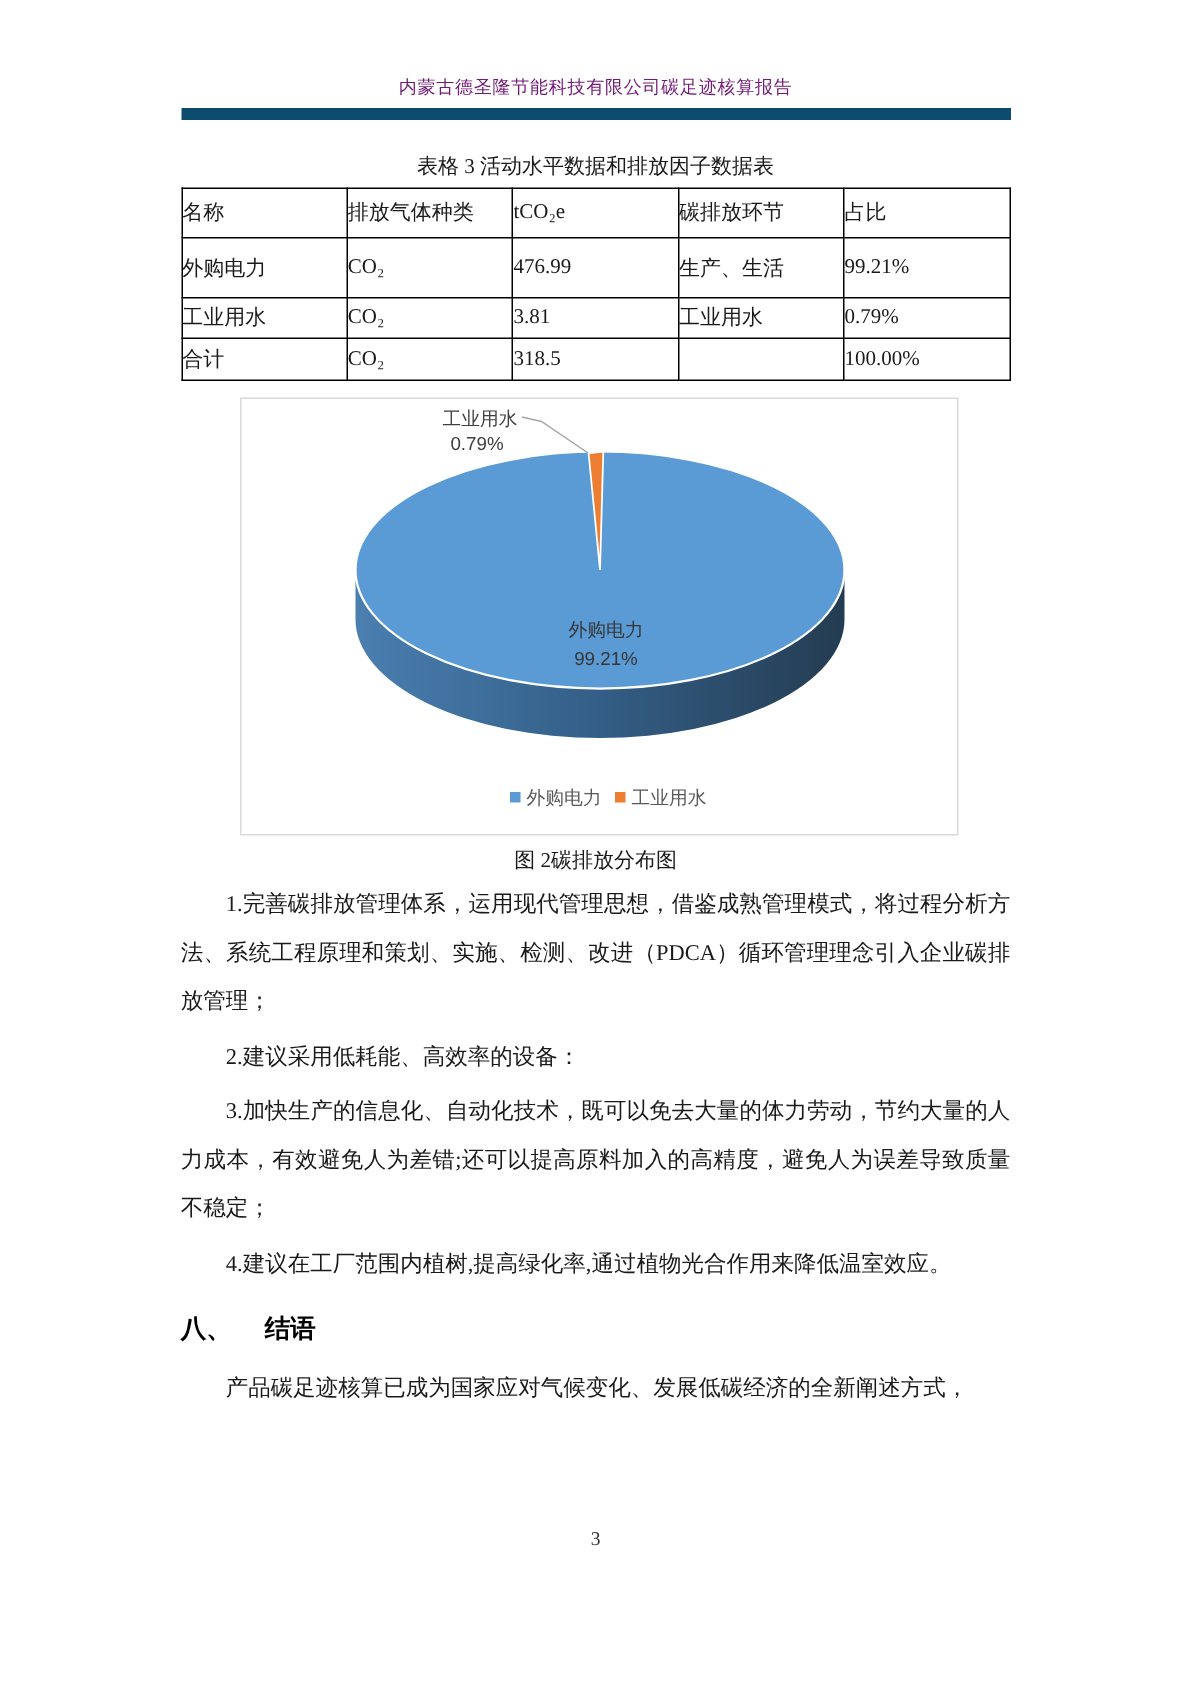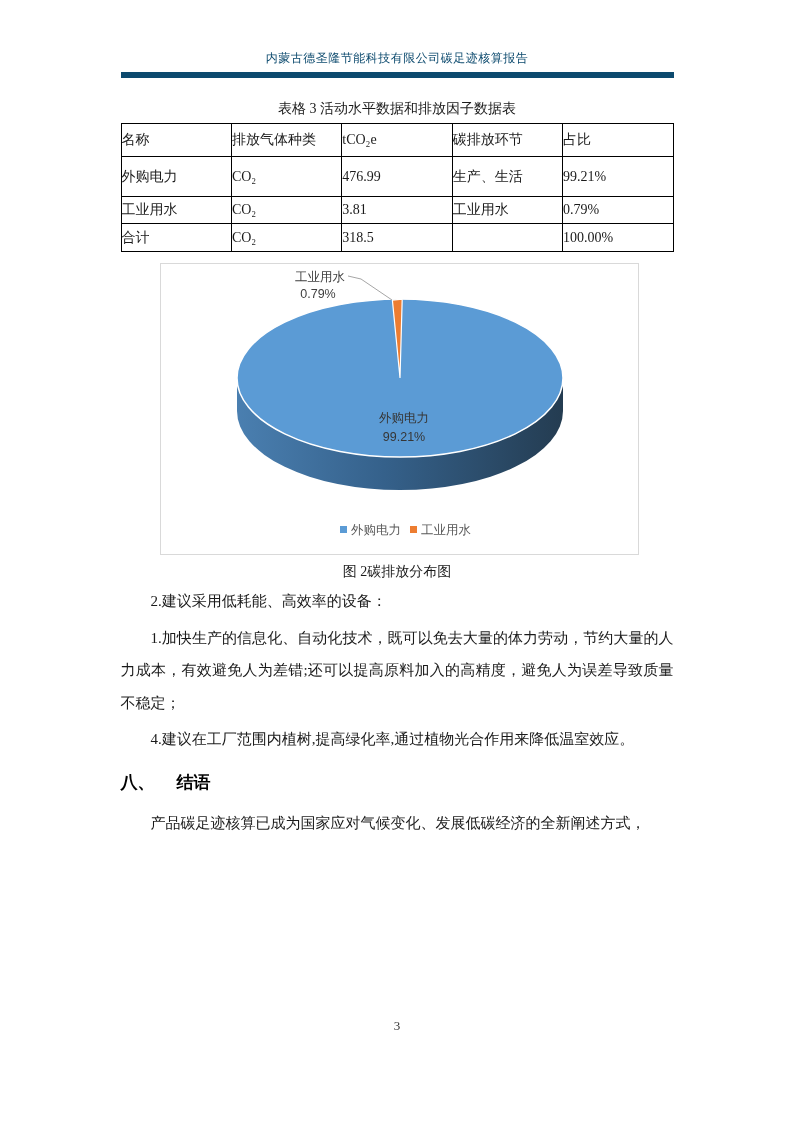--- a/index.html
+++ b/index.html
@@ -12,24 +12,24 @@
     color:#1a1a1a;
     overflow:hidden;
   }
   .content { width:553px; margin:0 auto; }
 
   
   .doc-header { padding-top:50px; }
   .doc-header .title{
     text-align:center;
     font-size:12px;
-    color:#0c4a6e;
+    color:#701a75;
     letter-spacing:0.5px;
     padding-bottom:5px;
-    border-bottom:6px solid #0c4a6e;
+    border-bottom:8px solid #0c4a6e;
   }
 
   
   .table-caption{ margin-top:22px; text-align:center; font-size:14px; }
   table.data{ border-collapse:collapse; width:100%; margin-top:5px; table-layout:fixed; }
   .data th,.data td{
     border:1.5px solid #000;
     text-align:left; vertical-align:middle;
     font-size:14px; font-weight:normal; padding:0;
   }
@@ -149,22 +149,23 @@
         <text class="cb-legend" x="190" y="270">外购电力</text>
         <rect x="249" y="262" width="7" height="7" fill="#ED7D31"></rect>
         <text class="cb-legend" x="260" y="270">工业用水</text>
       </svg>
     </div>
 
     <div class="figure-caption">图 2碳排放分布图</div>
 
 
 
+    <p class="body-item">1.完善碳排放管理体系，运用现代管理思想，借鉴成熟管理模式，将过程分析方法、系统工程原理和策划、实施、检测、改进（PDCA）循环管理理念引入企业碳排放管理；</p>
     <p class="body-item">2.建议采用低耗能、高效率的设备：</p>
-    <p class="body-item">1.加快生产的信息化、自动化技术，既可以免去大量的体力劳动，节约大量的人力成本，有效避免人为差错;还可以提高原料加入的高精度，避免人为误差导致质量不稳定；</p>
+    <p class="body-item">3.加快生产的信息化、自动化技术，既可以免去大量的体力劳动，节约大量的人力成本，有效避免人为差错;还可以提高原料加入的高精度，避免人为误差导致质量不稳定；</p>
     <p class="body-item">4.建议在工厂范围内植树,提高绿化率,通过植物光合作用来降低温室效应。</p>
 
     <div class="section-heading">
       <span class="num">八、</span><span>结语</span>
     </div>
 
     <p class="closing-para">产品碳足迹核算已成为国家应对气候变化、发展低碳经济的全新阐述方式，</p>
 
   </div>
 

